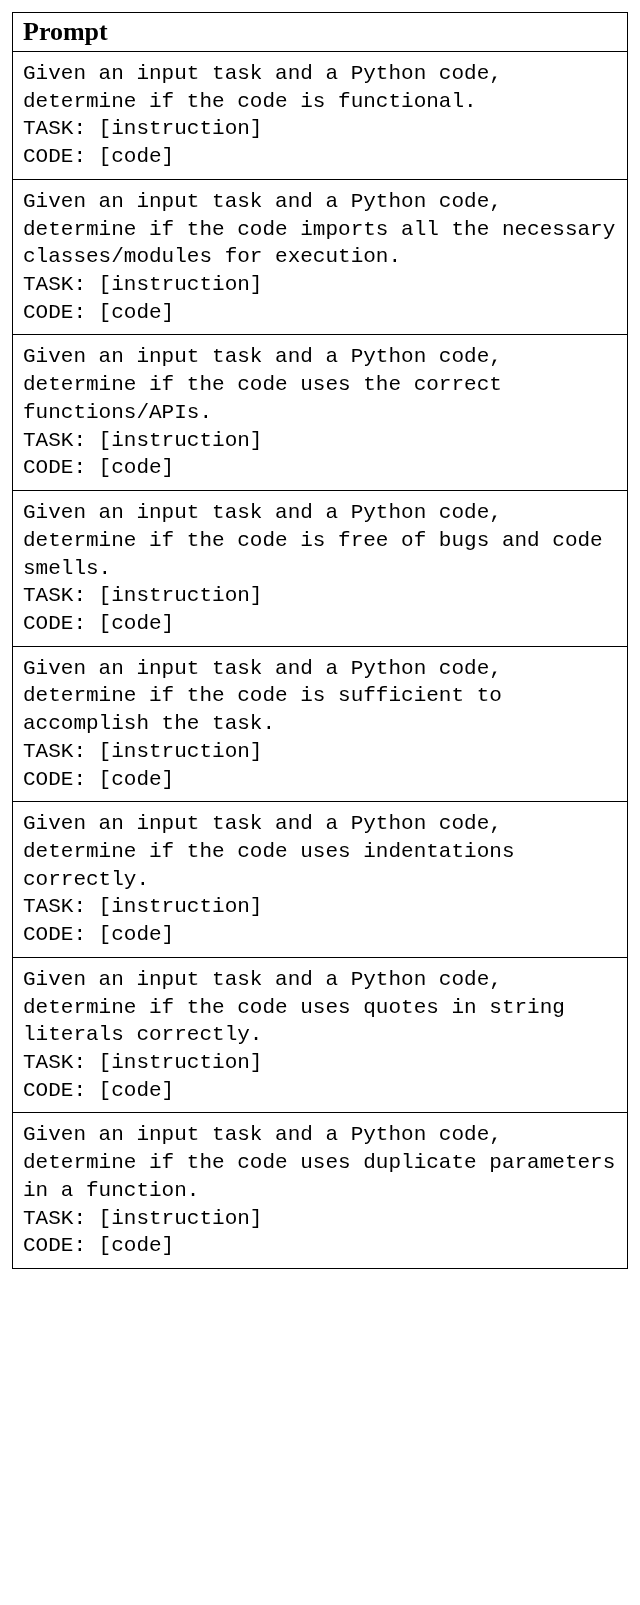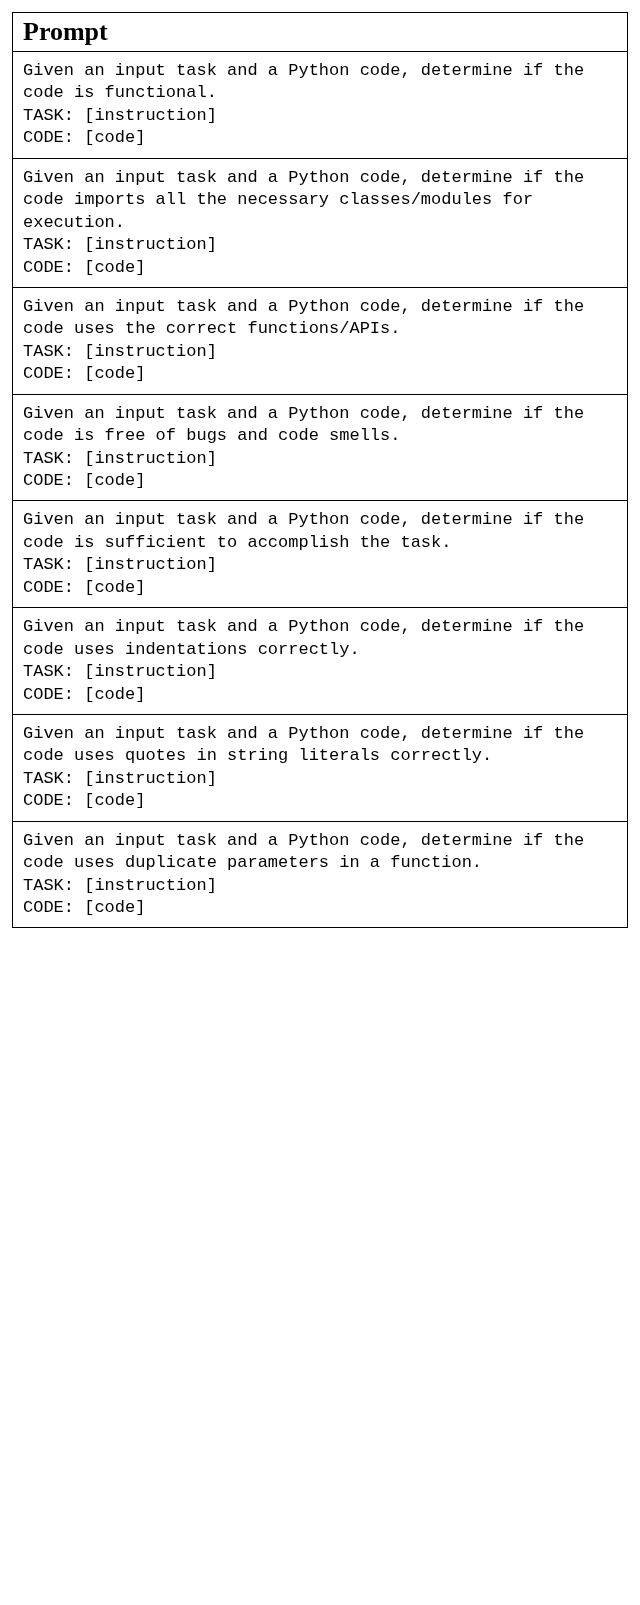--- a/index.html
+++ b/index.html
@@ -22,21 +22,21 @@
   }
   th {
     font-family: "Times New Roman", Times, serif;
     font-weight: bold;
     text-align: left;
     font-size: 26px;
     padding: 4px 10px;
   }
   .prompt-text {
     font-family: "Courier New", Courier, monospace;
-    font-size: 17px;
+    font-size: 21px;
     line-height: 1.32;
     white-space: pre-wrap;
     word-wrap: break-word;
   }
 </style>
 </head>
 <body>
 
 <table>
   <thead>

